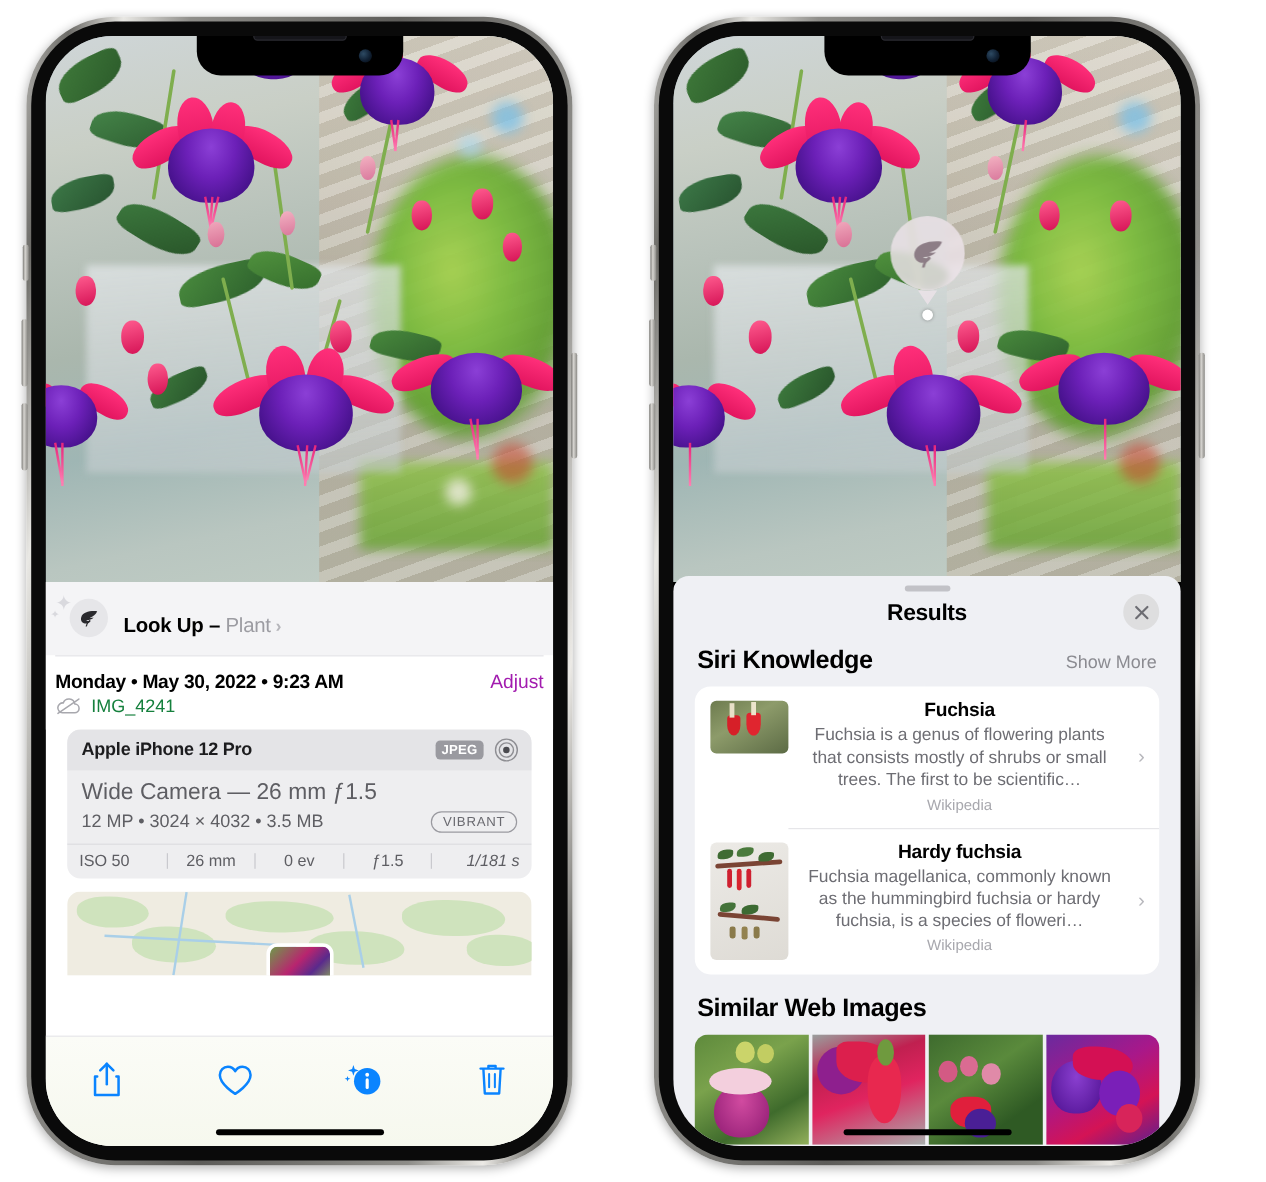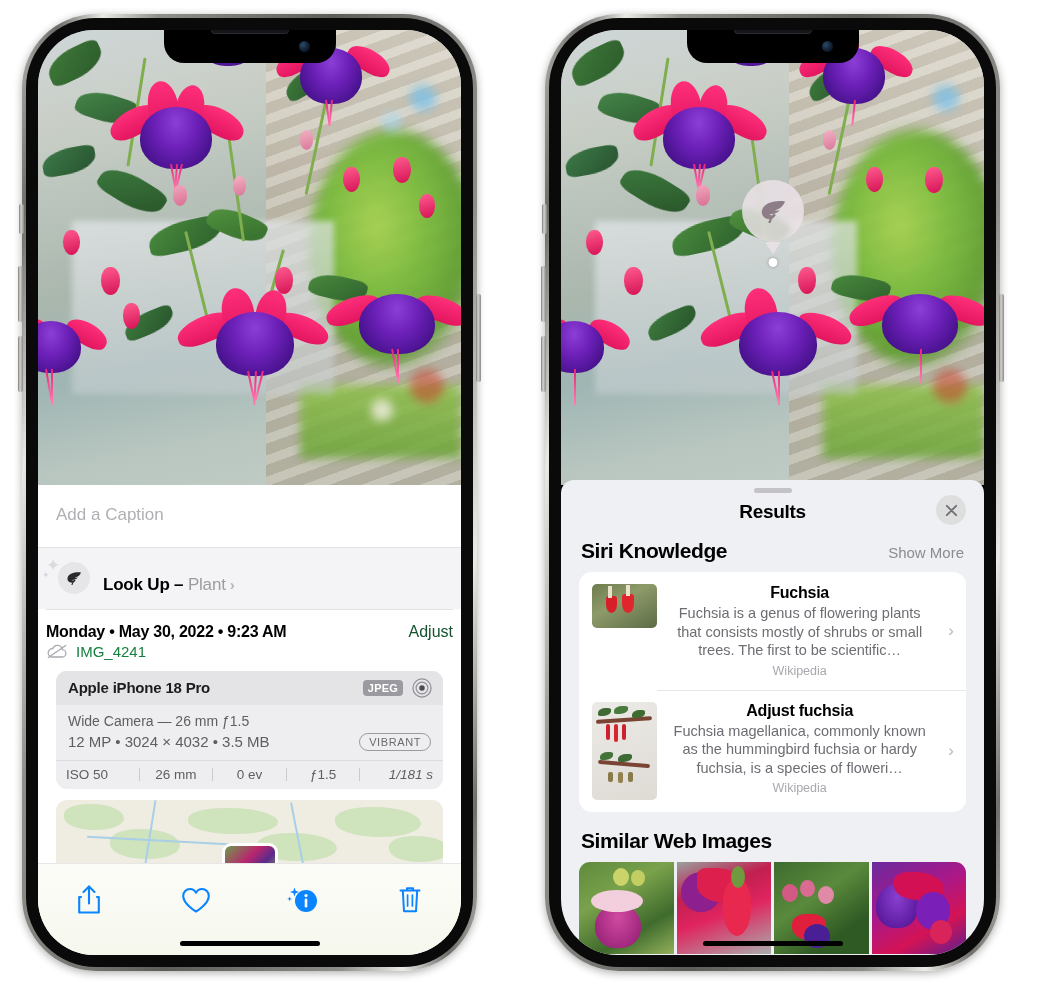--- a/index.html
+++ b/index.html
@@ -111,32 +111,32 @@
   .spark.s1 { left:-12px; top:-5px; font-size:17px; }
   .spark.s2 { left:-16px; top:9px; font-size:9px; }
   .lookup-text { font-size:17px; font-weight:700; color:#000; letter-spacing:-.2px;margin-top:14px; }
   .lookup-text .sub { font-weight:400; color:#9c9ca2; }
   .chev-sm { color:#b5b5ba; font-size:15px; margin-left:4px; }
 
   .meta-block { padding:0 8px; background:#fff; }
   .meta-div { height:.5px; background:#e2e2e5; margin:0 0 0 0; }
   .date-row { display:flex; align-items:baseline; justify-content:space-between; padding:13px 0 2px; }
   .date-txt { font-size:16px; font-weight:600; letter-spacing:-.25px; color:#000; }
-  .adjust { font-size:16px; color:#14532d; }
+  .adjust { font-size:16px; color:#a21caf; }
   .fname-row { display:flex; align-items:center; gap:8px; padding-bottom:11px; }
   .fname { font-size:15px; color:#15803d; }
 
   .exif-card { margin:0 18px; border-radius:11px; overflow:hidden; background:#eeeef0; font-size:14px; }
   .exif-head { display:flex; align-items:center; justify-content:space-between;
     background:#e4e4e7; padding:7px 11px 7px 12px; }
   .exif-head .title { font-weight:700; font-size:15px; color:#1c1c1e; letter-spacing:-.2px; }
   .exif-head .right { display:flex; align-items:center; gap:9px; }
   .tag-jpeg { background:#9a9aa0; color:#fff; font-size:11px; font-weight:600; border-radius:4px; padding:2px 5px; letter-spacing:.2px; }
   .exif-body { padding:8px 12px 9px; color:#5e5e63; }
-  .exif-line1 { font-size:14px; padding-bottom:4px; }
+  .exif-line1 { font-size:19px; padding-bottom:4px; }
   .exif-line2 { display:flex; align-items:center; justify-content:space-between; font-size:15px; }
   .tag-vib { border:1px solid #9a9aa0; color:#6a6a70; font-size:11px; letter-spacing:.6px; border-radius:9px; padding:2px 9px; }
   .exif-foot { display:flex; align-items:center; border-top:.5px solid #dcdce0; padding:6px 10px 7px; color:#5e5e63; font-size:13.5px; }
   .exif-foot > div { flex:1; text-align:center; }
   .exif-foot > div:first-child { text-align:left; }
   .exif-foot > div:last-child { text-align:right;font-style:italic; }
   .exif-sep { flex:0 0 1px !important; height:13px; background:#c9c9ce; }
 
   .map-wrap { margin:11px 18px 0; border-radius:11px 11px 0 0; overflow:hidden; height:70px; position:relative; flex:none; }
   .map-bg { position:absolute; inset:0; background:#efece1; }
@@ -301,21 +301,20 @@
         <div class="bud" style="left:62%;top:22%;width:13px;height:20px;background:linear-gradient(165deg,#f3b2c2,#d9789c);"></div>
 
         <div class="bokeh" style="right:6%;top:12%;width:26px;height:26px;background:#79c0e8;opacity:.75;"></div>
         <div class="bokeh" style="right:14%;top:18%;width:20px;height:20px;background:#a7d9f2;opacity:.6;"></div>
         <div class="bokeh" style="right:4%;bottom:18%;width:34px;height:34px;background:#c9422c;opacity:.55;"></div>
         <div class="bokeh" style="right:16%;bottom:14%;width:22px;height:22px;background:#f2efe4;opacity:.8;"></div>
       </div>
 
       <div class="info-sheet">
 
-        <div class="caption-row">Add a Caption</div>
 
         <div class="lookup-row">
           <div class="lookup-badge">
             <div class="circ"></div>
             <span class="spark s1">✦</span>
             <span class="spark s2">✦</span>
             <svg class="leafg" viewBox="0 0 24 20">
               <path d="M22 2C14 1 5 3 3 9c-1.2 3.6 1 7 4.4 7.6 3 .5 5.6-1 7-3.3-2 .7-4.2.5-5.6-.6 3.6.2 6.8-1 9-3.3-1.6.4-3.3.4-4.6 0C17 8.6 20.6 6 22 2z" fill="#2a2a2e"></path>
               <path d="M9 20c.4-2.6 1.8-5 4-6.8" stroke="#2a2a2e" stroke-width="1.6" fill="none" stroke-linecap="round"></path>
             </svg>
@@ -333,21 +332,21 @@
             <svg width="22" height="15" viewBox="0 0 24 16">
               <path d="M6.5 14h11a4 4 0 0 0 .4-8 5.5 5.5 0 0 0-10.6-1A4 4 0 0 0 6.5 14z" fill="none" stroke="#a8a8ae" stroke-width="1.4"></path>
               <line x1="2.5" y1="14.5" x2="21.5" y2="1.5" stroke="#a8a8ae" stroke-width="1.4" stroke-linecap="round"></line>
             </svg>
             <span class="fname">IMG_4241</span>
           </div>
         </div>
 
         <div class="exif-card">
           <div class="exif-head">
-            <div class="title">Apple iPhone 18 Pro</div>
+            <div class="title">Apple iPhone 12 Pro</div>
             <div class="right">
               <span class="tag-jpeg">JPEG</span>
               <svg width="20" height="20" viewBox="0 0 22 22">
                 <circle cx="11" cy="11" r="10" fill="none" stroke="#8e8e93" stroke-width="1.3"></circle>
                 <circle cx="11" cy="11" r="6.5" fill="none" stroke="#8e8e93" stroke-width="1.3"></circle>
                 <circle cx="11" cy="11" r="3" fill="#4a4a4f"></circle>
               </svg>
             </div>
           </div>
           <div class="exif-body">
@@ -572,21 +571,21 @@
               <div style="position:absolute;left:22px;top:22px;width:4px;height:18px;background:#d8242f;border-radius:2px;"></div>
               <div style="position:absolute;left:30px;top:22px;width:4px;height:16px;background:#cf2030;border-radius:2px;"></div>
               <div style="position:absolute;left:6px;top:60px;width:52px;height:4px;background:#7a4434;border-radius:2px;transform:rotate(5deg);"></div>
               <div style="position:absolute;left:8px;top:50px;width:13px;height:8px;border-radius:60% 20%;background:#44733a;"></div>
               <div style="position:absolute;left:26px;top:52px;width:14px;height:8px;border-radius:60% 20%;background:#3c6a32;"></div>
               <div style="position:absolute;left:16px;top:70px;width:5px;height:10px;background:#8a7a4a;border-radius:2px;"></div>
               <div style="position:absolute;left:26px;top:70px;width:5px;height:11px;background:#93824f;border-radius:2px;"></div>
               <div style="position:absolute;left:36px;top:70px;width:5px;height:10px;background:#8a7a4a;border-radius:2px;"></div>
             </div>
             <div class="kn-body">
-              <div class="kn-name">Adjust fuchsia</div>
+              <div class="kn-name">Hardy fuchsia</div>
               <div class="kn-desc">Fuchsia magellanica, commonly known as the hummingbird fuchsia or hardy fuchsia, is a species of floweri…</div>
               <div class="kn-src">Wikipedia</div>
             </div>
             <div class="kn-chev">›</div>
           </div>
 
         </div>
 
         <div class="sec-head sec-head2">
           <div class="sec-title">Similar Web Images</div>

